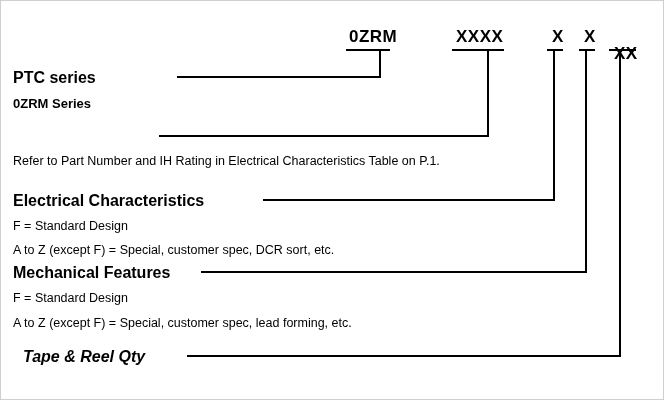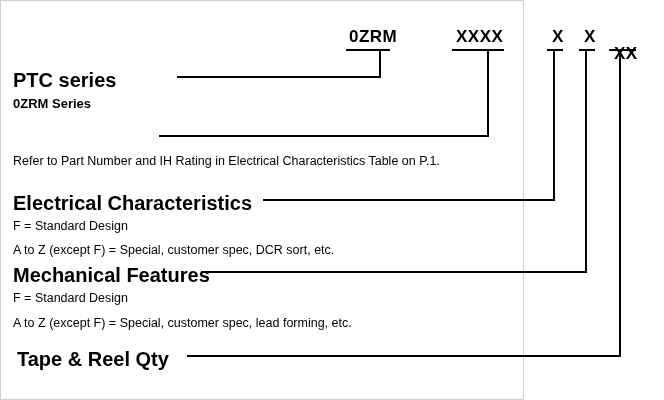--- a/index.html
+++ b/index.html
@@ -9,21 +9,21 @@
   body {
     width: 664px;
     height: 400px;
     background: #ffffff;
     font-family: "Liberation Sans", sans-serif;
     color: #000000;
     overflow: hidden;
   }
   #root {
     position: relative;
-    width: 524px;
+    width: 664px;
     height: 400px;
     border: 1px solid #cfcfcf;
     box-sizing: border-box;
     background: #ffffff;
   }
 
   
   .code {
     position: absolute;
     font-size: 17px;
@@ -34,21 +34,21 @@
   }
   .code-underline {
     position: absolute;
     height: 2px;
     background: #000;
   }
 
   
   .heading {
     position: absolute;
-    font-size: 20px;
+    font-size: 16px;
     font-weight: bold;
     white-space: nowrap;
     line-height: 1;
     text-align: right;
   }
   .sub {
     position: absolute;
     font-size: 12.5px;
     white-space: nowrap;
     line-height: 1;
@@ -109,17 +109,17 @@
   <div class="sub" style="left:12px; top:243px;">A to Z (except F) = Special, customer spec, DCR sort, etc.</div>
   <div class="hline" style="left:262px; top:198px; width:292px;"></div>
   <div class="vline" style="left:552px; top:49px; height:151px;"></div>
 
   <div class="heading" style="left:12px; top:264px;">Mechanical Features</div>
   <div class="sub" style="left:12px; top:291px;">F = Standard Design</div>
   <div class="sub" style="left:12px; top:316px;">A to Z (except F) = Special, customer spec, lead forming, etc.</div>
   <div class="hline" style="left:200px; top:270px; width:386px;"></div>
   <div class="vline" style="left:584px; top:49px; height:223px;"></div>
 
-  <div class="heading" style="left:16px; top:348px;">Tape &amp; Reel Qty</div>
+  <div class="heading" style="left:22px; top:348px;font-style:italic;">Tape &amp; Reel Qty</div>
   <div class="hline" style="left:186px; top:354px; width:434px;"></div>
   <div class="vline" style="left:618px; top:49px; height:307px;"></div>
 
 </div>
 
 </body></html>

